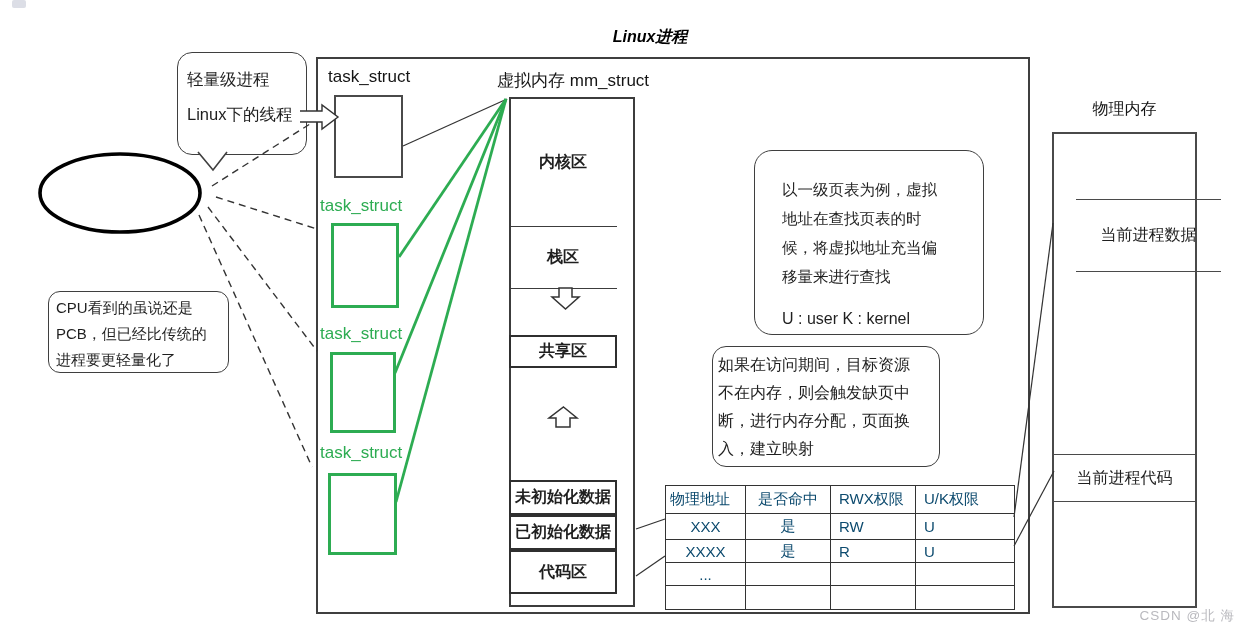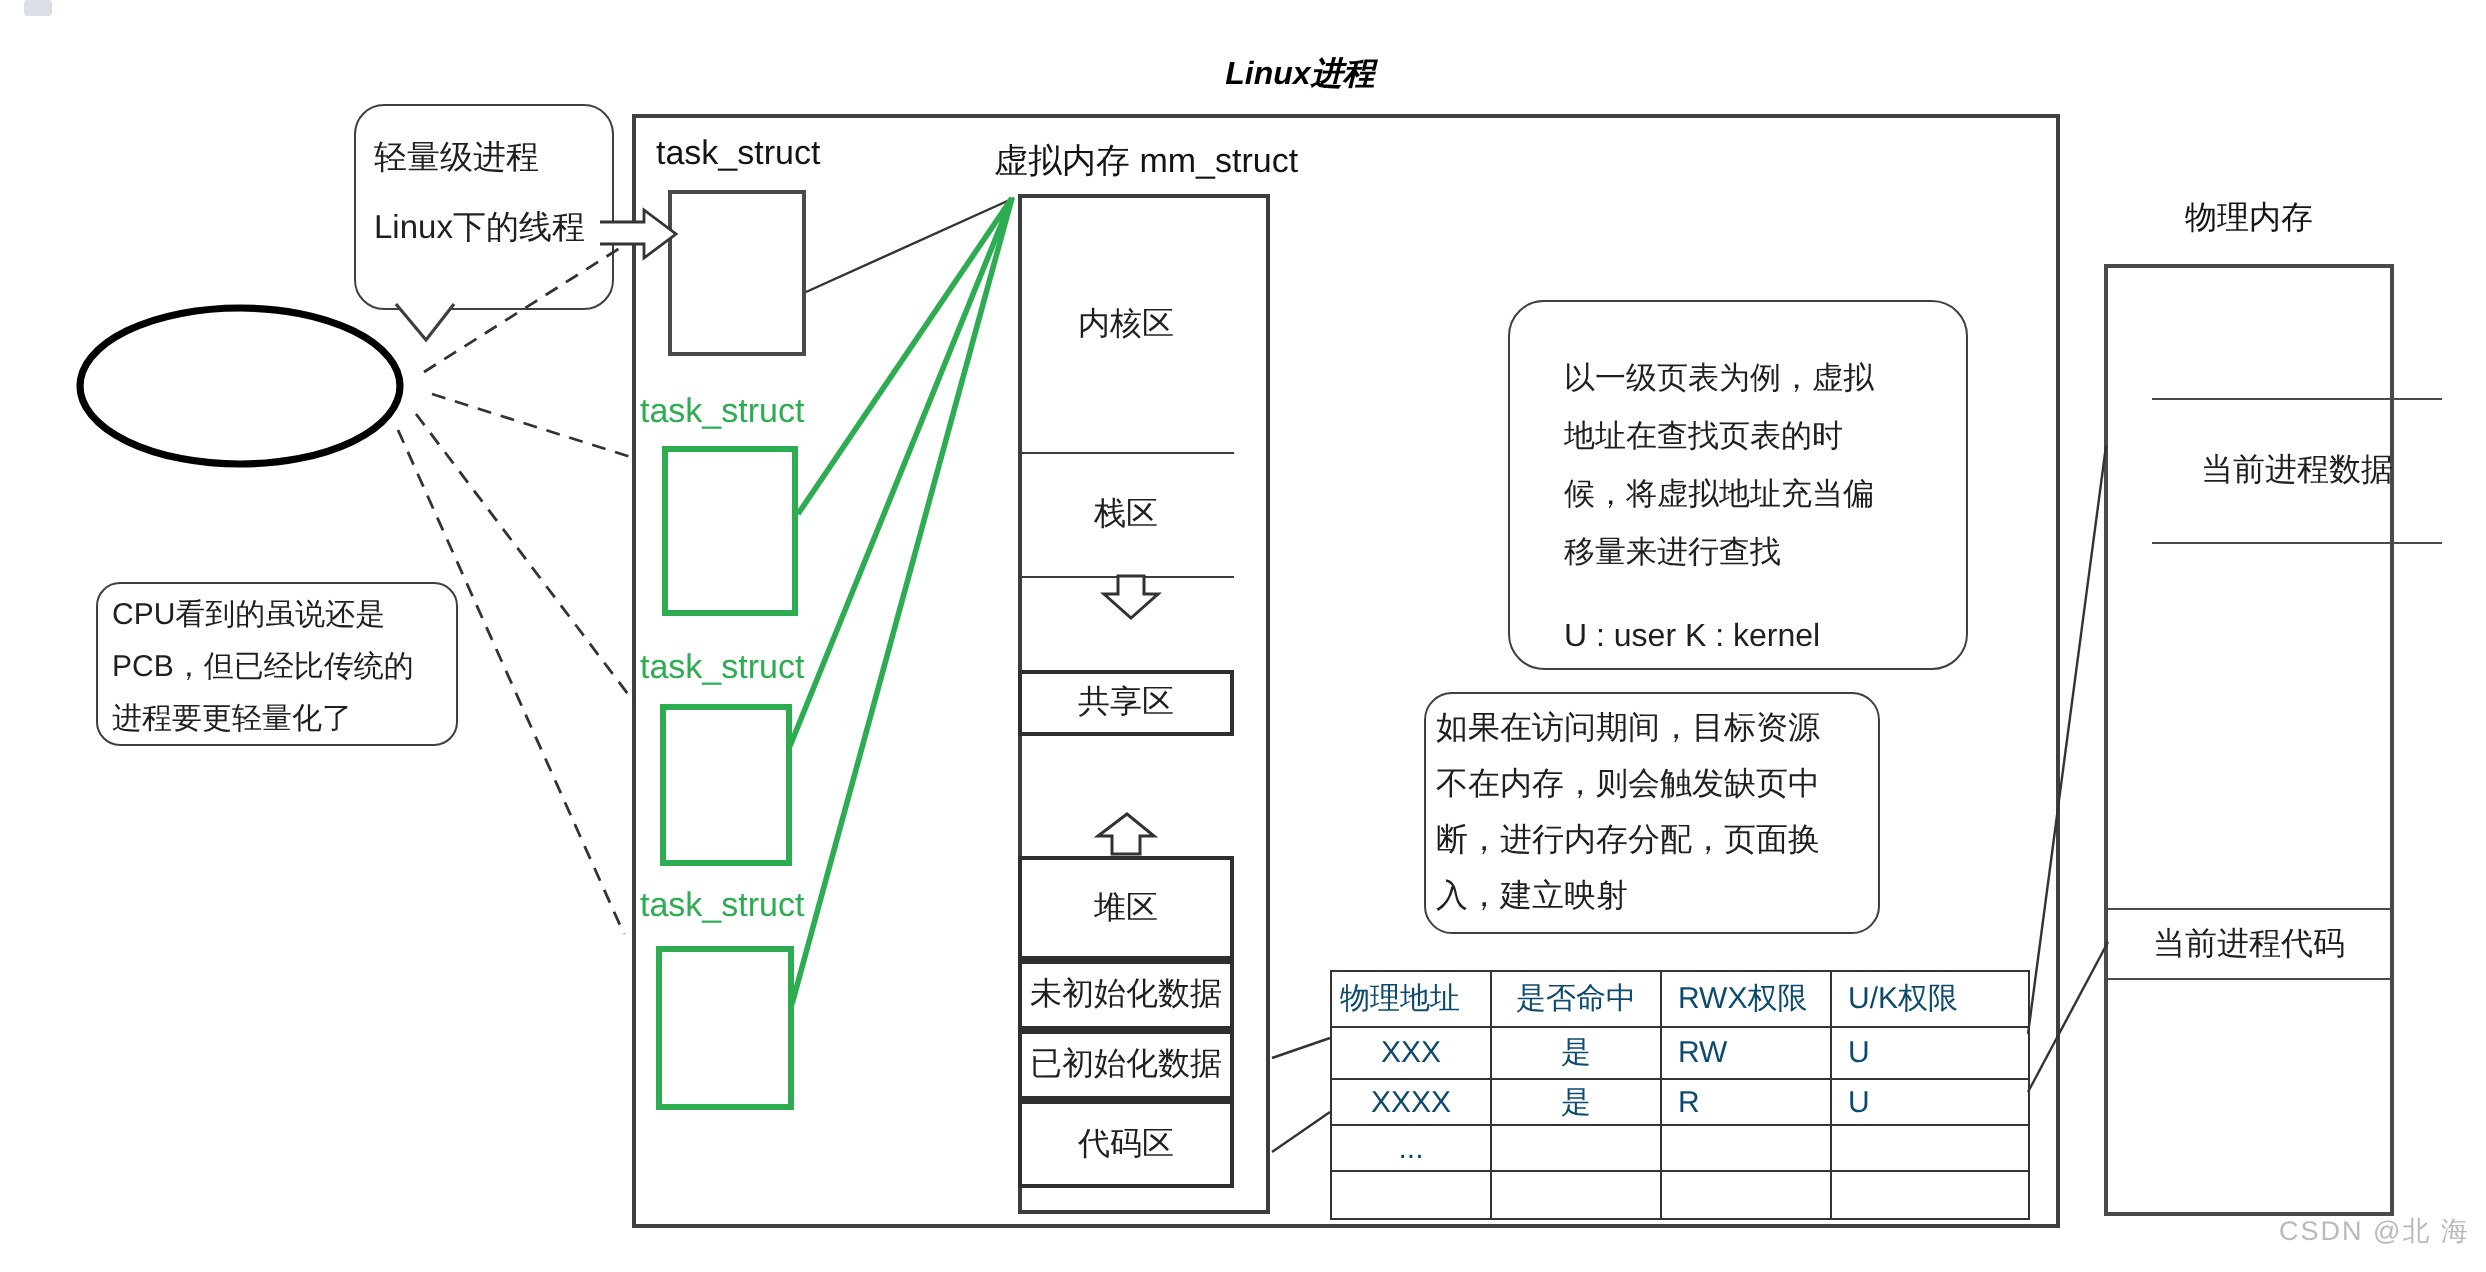--- a/index.html
+++ b/index.html
@@ -16,21 +16,21 @@
   
   .main-box{left:316px;top:57px;width:714px;height:557px;border:2px solid #3f3f3f;box-sizing:border-box;}
   .lbl{white-space:nowrap;}
   .lbl-black{font-size:17px;color:#141414;}
   .lbl-green{font-size:17px;color:#2dac52;}
   .box-black{border:2px solid #4a4a4a;box-sizing:border-box;background:#fff;}
   .box-green{border:3px solid #2dac52;box-sizing:border-box;background:#fff;}
   
   .vm-col{left:509px;top:97px;width:126px;height:510px;border:2px solid #3c3c3c;box-sizing:border-box;}
   .vm-seg{position:absolute;left:-2px;width:108px;box-sizing:border-box;display:flex;align-items:center;justify-content:center;
-    font-size:16px;color:#1f1f1f;}
+    font-size:16px;color:#1f1f1f;font-weight:bold;}
   .seg-line{border-bottom:1.6px solid #3c3c3c;}
   .seg-box{border:2px solid #2f2f2f;background:#fff;}
   
   .pm-col{left:1052px;top:132px;width:145px;height:476px;border:2px solid #4a4a4a;box-sizing:border-box;}
   .pm-seg{position:absolute;left:-2px;width:145px;box-sizing:border-box;display:flex;align-items:center;justify-content:center;
     font-size:16px;color:#1f1f1f;border-top:1.6px solid #4a4a4a;border-bottom:1.6px solid #4a4a4a;}
   .pm-title{left:1052px;top:99px;width:145px;text-align:center;font-size:16px;color:#141414;}
   
   .bubble{background:#fff;border:1.6px solid #3f3f3f;box-sizing:border-box;}
   .bubble-light{left:177px;top:52px;width:130px;height:103px;border-radius:15px;
@@ -114,21 +114,20 @@
   <div class="abs box-green" style="left:328px;top:473px;width:69px;height:82px;"></div>
 
   <div class="abs lbl lbl-black" style="left:497px;top:69px;">虚拟内存 mm_struct</div>
 
   <div class="abs vm-col">
     <div class="vm-seg seg-line" style="top:0;height:128px;">内核区</div>
     <div class="vm-seg seg-line" style="top:128px;height:62px;">栈区</div>
     <div class="vm-seg" style="top:190px;height:46px;"></div>
     <div class="vm-seg seg-box" style="top:236px;height:33px;">共享区</div>
     <div class="vm-seg" style="top:269px;height:60px;"></div>
-    <div class="vm-seg seg-box" style="top:329px;height:52px;">堆区</div>
     <div class="vm-seg seg-box" style="top:381px;height:35px;">未初始化数据</div>
     <div class="vm-seg seg-box" style="top:416px;height:35px;">已初始化数据</div>
     <div class="vm-seg seg-box" style="top:451px;height:44px;">代码区</div>
   </div>
 
 
   <div class="abs ptable">
     <div class="cell pl4">物理地址</div>
     <div class="cell pl12">是否命中</div>
     <div class="cell pl8">RWX权限</div>
@@ -151,21 +150,21 @@
 
     <div class="cell ctr r5"></div>
     <div class="cell ctr r5"></div>
     <div class="cell pl8 r5"></div>
     <div class="cell pl8 r5"></div>
   </div>
 
   <div class="abs pm-title lbl">物理内存</div>
   <div class="abs pm-col">
     <div class="pm-seg" style="top:65px;height:73px;margin-left:24px;">当前进程数据</div>
-    <div class="pm-seg" style="top:320px;height:36px;">当前进程代码</div>
+    <div class="pm-seg" style="top:320px;height:48px;">当前进程代码</div>
   </div>
 
   <div class="abs watermark">CSDN @北 海</div>
 
   <svg id="overlay" viewBox="0 0 1243 636">
 
     <ellipse cx="120" cy="193" rx="80" ry="39" fill="#ffffff" stroke="#000000" stroke-width="3.6"></ellipse>
 
     <path d="M198 152 L213 170 L227 152" fill="#ffffff" stroke="#3f3f3f" stroke-width="1.6"></path>
 

